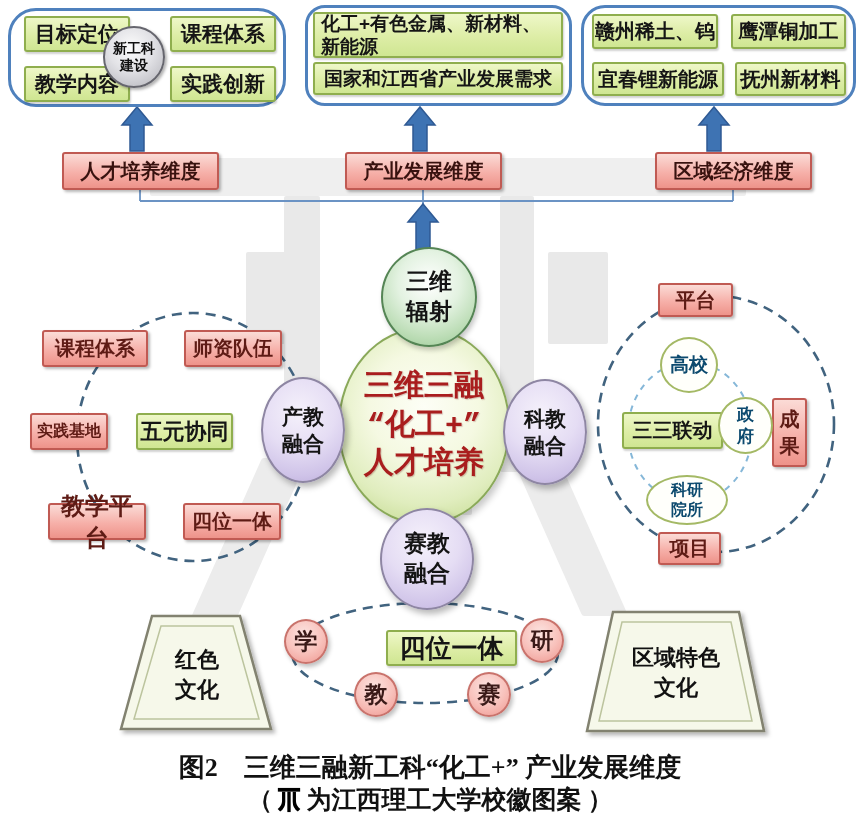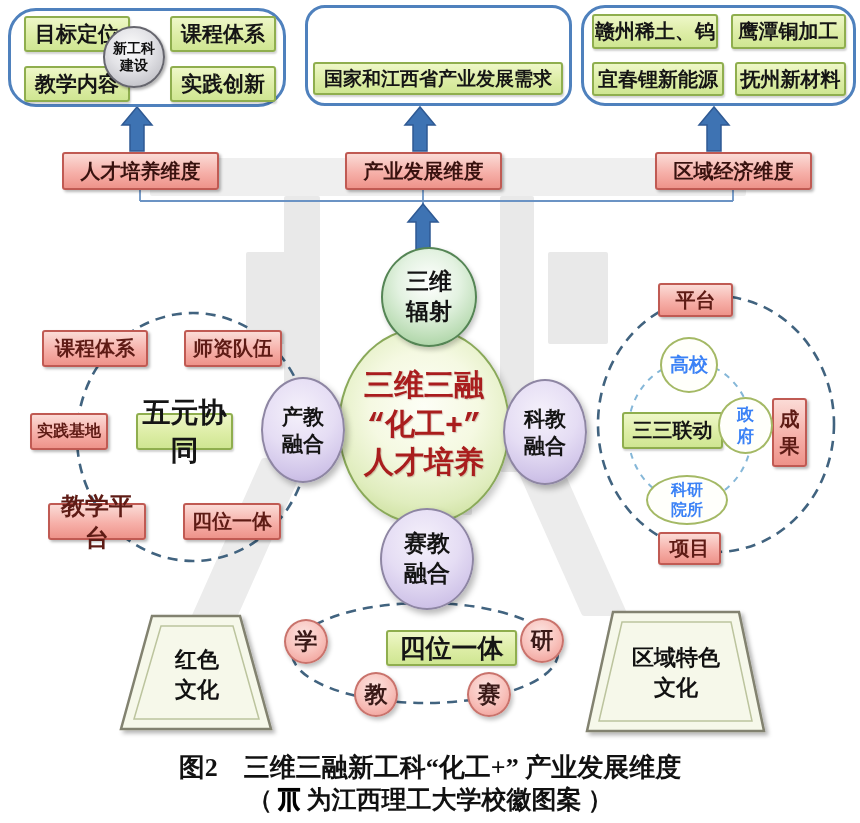--- a/index.html
+++ b/index.html
@@ -22,21 +22,21 @@
   .circle{border-radius:50%;font-weight:bold;}
   .purple{background:radial-gradient(circle at 45% 32%,#f5f1fb 0%,#e5ddf4 45%,#cfc3e8 78%,#baaad9 100%);
           border:2px solid #8e86a3;color:#141414;box-shadow:3px 4px 6px rgba(0,0,0,.28);z-index:4;}
   .mint{background:radial-gradient(circle at 50% 35%,#ffffff 0%,#e3f2e1 40%,#bede b8 70%,#96c791 100%);
         background:radial-gradient(circle at 50% 35%,#ffffff 0%,#e3f2e1 40%,#bedeb8 70%,#96c791 100%);
         border:2.5px solid #558555;color:#141414;z-index:3;box-shadow:2px 3px 5px rgba(0,0,0,.22);}
   .bigc{background:radial-gradient(circle at 50% 40%,#fdfef6 0%,#f5f9e2 38%,#e0edbe 68%,#c8dd97 88%,#bdd48a 100%);
         border:2.5px solid #8aa95a;z-index:2;box-shadow:3px 4px 7px rgba(0,0,0,.22);}
   .pinkc{background:radial-gradient(circle at 45% 32%,#fce4e1 0%,#f8c2bc 52%,#ef9891 100%);
          border:2px solid #c9736c;color:#3a1a18;box-shadow:2px 3px 4px rgba(0,0,0,.25);z-index:3;}
-  .whitec{background:#fffffb;border:2px solid #a4b965;color:#3b82f6;z-index:3;}
+  .whitec{background:#fffffb;border:2px solid #a4b965;color:#0c4a6e;z-index:3;}
   .ml{white-space:pre-line;}
   .redtitle{font-weight:bold;color:#a91d1d;font-size:30px;line-height:1.28;
             text-shadow:1px 1px 1px rgba(120,30,30,.25);font-family:Liberation Mono, monospace;}
   .caption{position:absolute;left:0;width:860px;text-align:center;z-index:2;color:#111;
            font-family:"Liberation Serif","DejaVu Serif",serif;font-weight:700;}
   .cap2{display:flex;align-items:center;justify-content:center;gap:4px;}
 </style>
 </head>
 <body>
 
@@ -83,20 +83,22 @@
   <div class="panel" style="left:8px;top:8px;width:278px;height:99px;border-radius:28px"></div>
   <div class="node gbox" style="left:24px;top:16px;width:106px;height:36px;font-size:21px">目标定位</div>
   <div class="node gbox" style="left:170px;top:16px;width:106px;height:36px;font-size:21px">课程体系</div>
   <div class="node gbox" style="left:24px;top:66px;width:106px;height:36px;font-size:21px">教学内容</div>
   <div class="node gbox" style="left:170px;top:66px;width:106px;height:36px;font-size:21px">实践创新</div>
   <div class="node circle ml" style="left:103px;top:26px;width:62px;height:62px;font-size:14px;font-weight:bold;z-index:3;line-height:1.2;color:#111;
        background:radial-gradient(circle at 45% 35%,#fdfdfd 0%,#e2e2e6 45%,#c3c3c9 80%,#b2b2ba 100%);border:2px solid #66666e;box-shadow:2px 2px 3px rgba(0,0,0,.3)">新工科
 建设</div>
 
   <div class="panel" style="left:305px;top:5px;width:267px;height:101px;border-radius:20px"></div>
+  <div class="node gbox ml" style="left:313px;top:12px;width:250px;height:46px;font-size:19px;line-height:1.22;justify-content:flex-start;text-align:left;padding-left:6px">化工+有色金属、新材料、
+新能源</div>
   <div class="node gbox" style="left:313px;top:62px;width:250px;height:33px;font-size:19px">国家和江西省产业发展需求</div>
 
   <div class="panel" style="left:581px;top:5px;width:275px;height:101px;border-radius:24px"></div>
   <div class="node gbox" style="left:592px;top:14px;width:126px;height:35px;font-size:20px">赣州稀土、钨</div>
   <div class="node gbox" style="left:731px;top:14px;width:115px;height:35px;font-size:20px">鹰潭铜加工</div>
   <div class="node gbox" style="left:592px;top:62px;width:132px;height:34px;font-size:20px">宜春锂新能源</div>
   <div class="node gbox" style="left:735px;top:62px;width:111px;height:34px;font-size:20px">抚州新材料</div>
 
   <div class="node pbox dimbox" style="left:62px;top:152px;width:157px;height:38px">人才培养维度</div>
   <div class="node pbox dimbox" style="left:345px;top:152px;width:157px;height:38px">产业发展维度</div>
@@ -112,21 +114,21 @@
   <div class="node circle purple ml" style="left:261px;top:377px;width:84px;height:106px;font-size:21px;line-height:1.3;font-weight:bold">产教
 融合</div>
   <div class="node circle purple ml" style="left:503px;top:379px;width:84px;height:106px;font-size:21px;line-height:1.3;font-weight:bold">科教
 融合</div>
   <div class="node circle purple ml" style="left:380px;top:508px;width:94px;height:102px;font-size:23px;line-height:1.3;font-weight:bold">赛教
 融合</div>
 
   <div class="node pbox" style="left:42px;top:330px;width:106px;height:37px;font-size:20px">课程体系</div>
   <div class="node pbox" style="left:184px;top:330px;width:98px;height:37px;font-size:20px">师资队伍</div>
   <div class="node pbox" style="left:30px;top:413px;width:78px;height:37px;font-size:16px">实践基地</div>
-  <div class="node gbox" style="left:136px;top:413px;width:97px;height:37px;font-size:28px">五元协同</div>
+  <div class="node gbox" style="left:136px;top:413px;width:97px;height:37px;font-size:22px">五元协同</div>
   <div class="node pbox" style="left:48px;top:503px;width:98px;height:37px;font-size:24px">教学平台</div>
   <div class="node pbox" style="left:183px;top:503px;width:98px;height:37px;font-size:20px">四位一体</div>
 
   <div class="node pbox" style="left:658px;top:283px;width:75px;height:34px;font-size:20px;z-index:3">平台</div>
   <div class="node circle whitec" style="left:660px;top:337px;width:58px;height:56px;font-size:19px;font-weight:bold">高校</div>
   <div class="node gbox" style="left:622px;top:412px;width:101px;height:37px;font-size:20px;z-index:3">三三联动</div>
   <div class="node circle whitec ml" style="left:718px;top:397px;width:55px;height:57px;font-size:17px;line-height:1.25;font-weight:bold;z-index:4">政
 府</div>
   <div class="node pbox ml" style="left:772px;top:398px;width:35px;height:69px;font-size:20px;line-height:1.35;z-index:3">成
 果</div>

